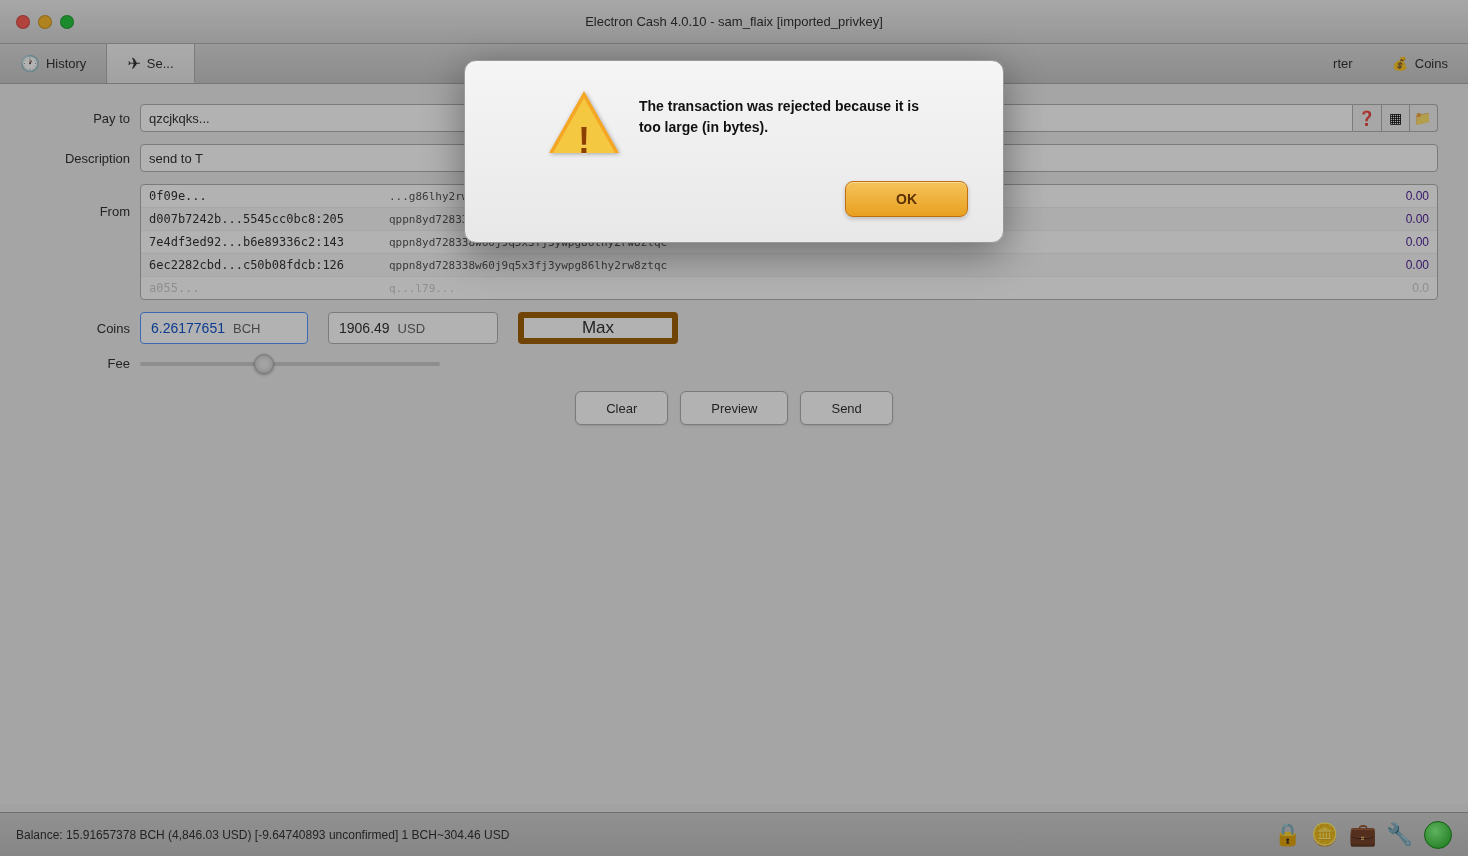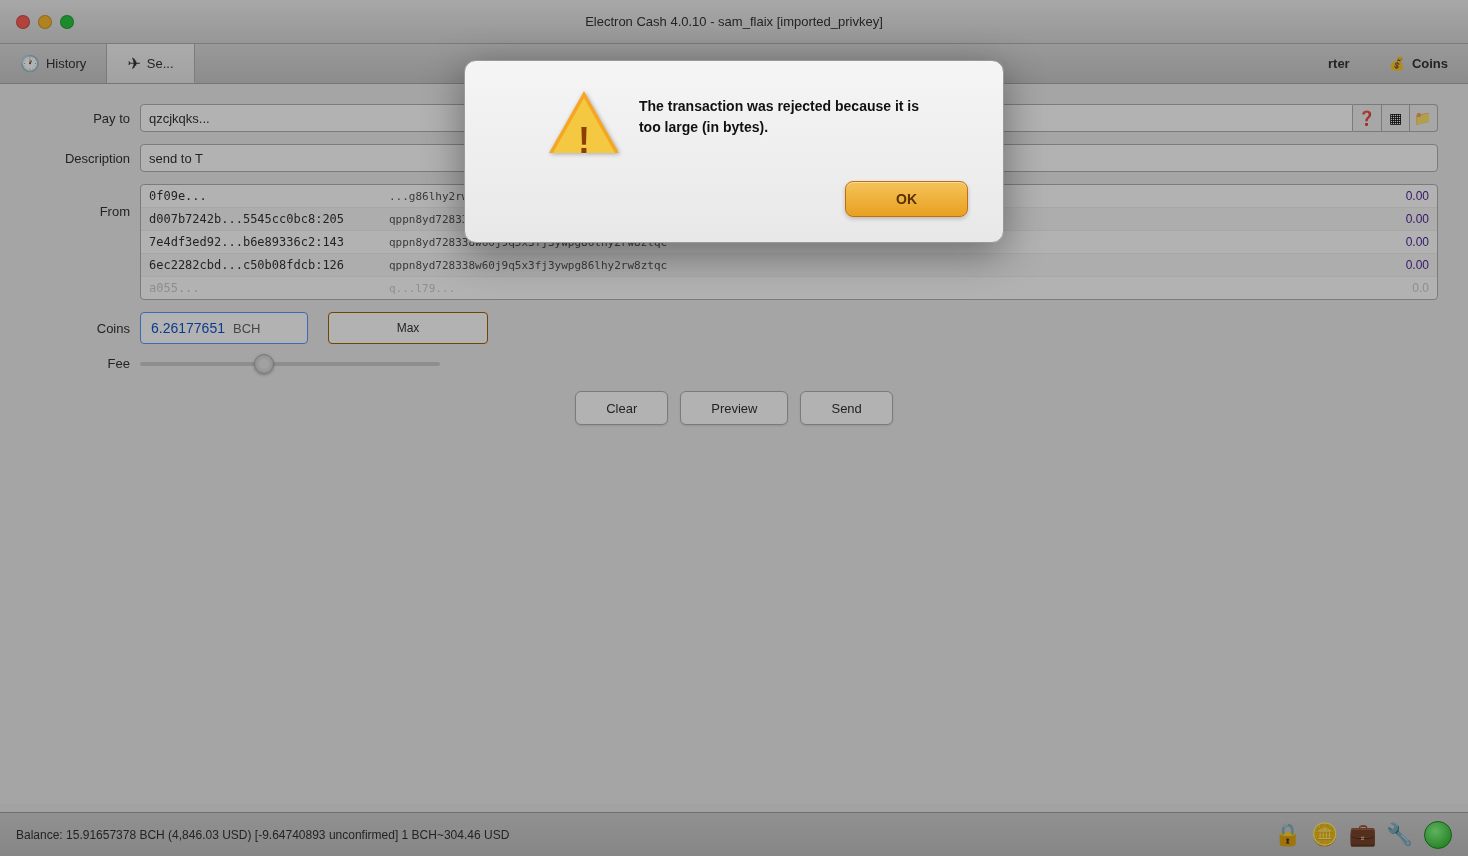--- a/index.html
+++ b/index.html
@@ -75,21 +75,20 @@
     }
     .tab-spacer { flex: 1; }
     .tab-right {
       display: flex;
       align-items: center;
       gap: 6px;
       padding: 0 20px;
       cursor: pointer;
       font-size: 13px;
       color: #333;
-      font-weight: bold;
     }
 
     
     .main-content {
       background: #ececec;
       padding: 20px 30px;
       position: relative;
     }
 
     
@@ -178,24 +177,24 @@
     .from-col-1 { width: 220px; color: #333; font-family: monospace; }
     .from-col-2 { flex: 1; color: #555; font-family: monospace; font-size: 11px; }
     .from-col-3 { width: 50px; text-align: right; color: #4c1d95; }
     .currency-label {
       color: #666;
       font-size: 13px;
     }
     .max-btn {
       height: 32px;
       background: white;
-      border: 1px solid #a16207;
+      border: 6px solid #a16207;
       border-radius: 4px;
       padding: 0 20px;
-      font-size: 12px;
+      font-size: 17px;
       cursor: pointer;
       color: #333;
       display: flex;
       align-items: center;
     }
 
     
     .fee-slider-container {
       flex: 1;
       display: flex;
@@ -484,20 +483,24 @@
       </div>
     </div>
   </div>
 
   <div class="form-row">
     <span class="form-label">Coins</span>
     <div class="amount-box" style="width:168px;">
       <span class="amount-val">6.26177651</span>
       <span class="currency-label">BCH</span>
     </div>
+    <div class="amount-box-usd" style="width:170px; margin-left:10px;">
+      <span class="amount-usd-val">1906.49</span>
+      <span class="currency-label">USD</span>
+    </div>
     <button class="max-btn" style="margin-left:10px; width:160px; justify-content:center;">
       <span>Max</span>
     </button>
   </div>
 
   <div class="form-row">
     <span class="form-label">Fee</span>
     <div class="fee-slider-container">
       <div class="slider-track">
         <div class="slider-thumb"></div>

